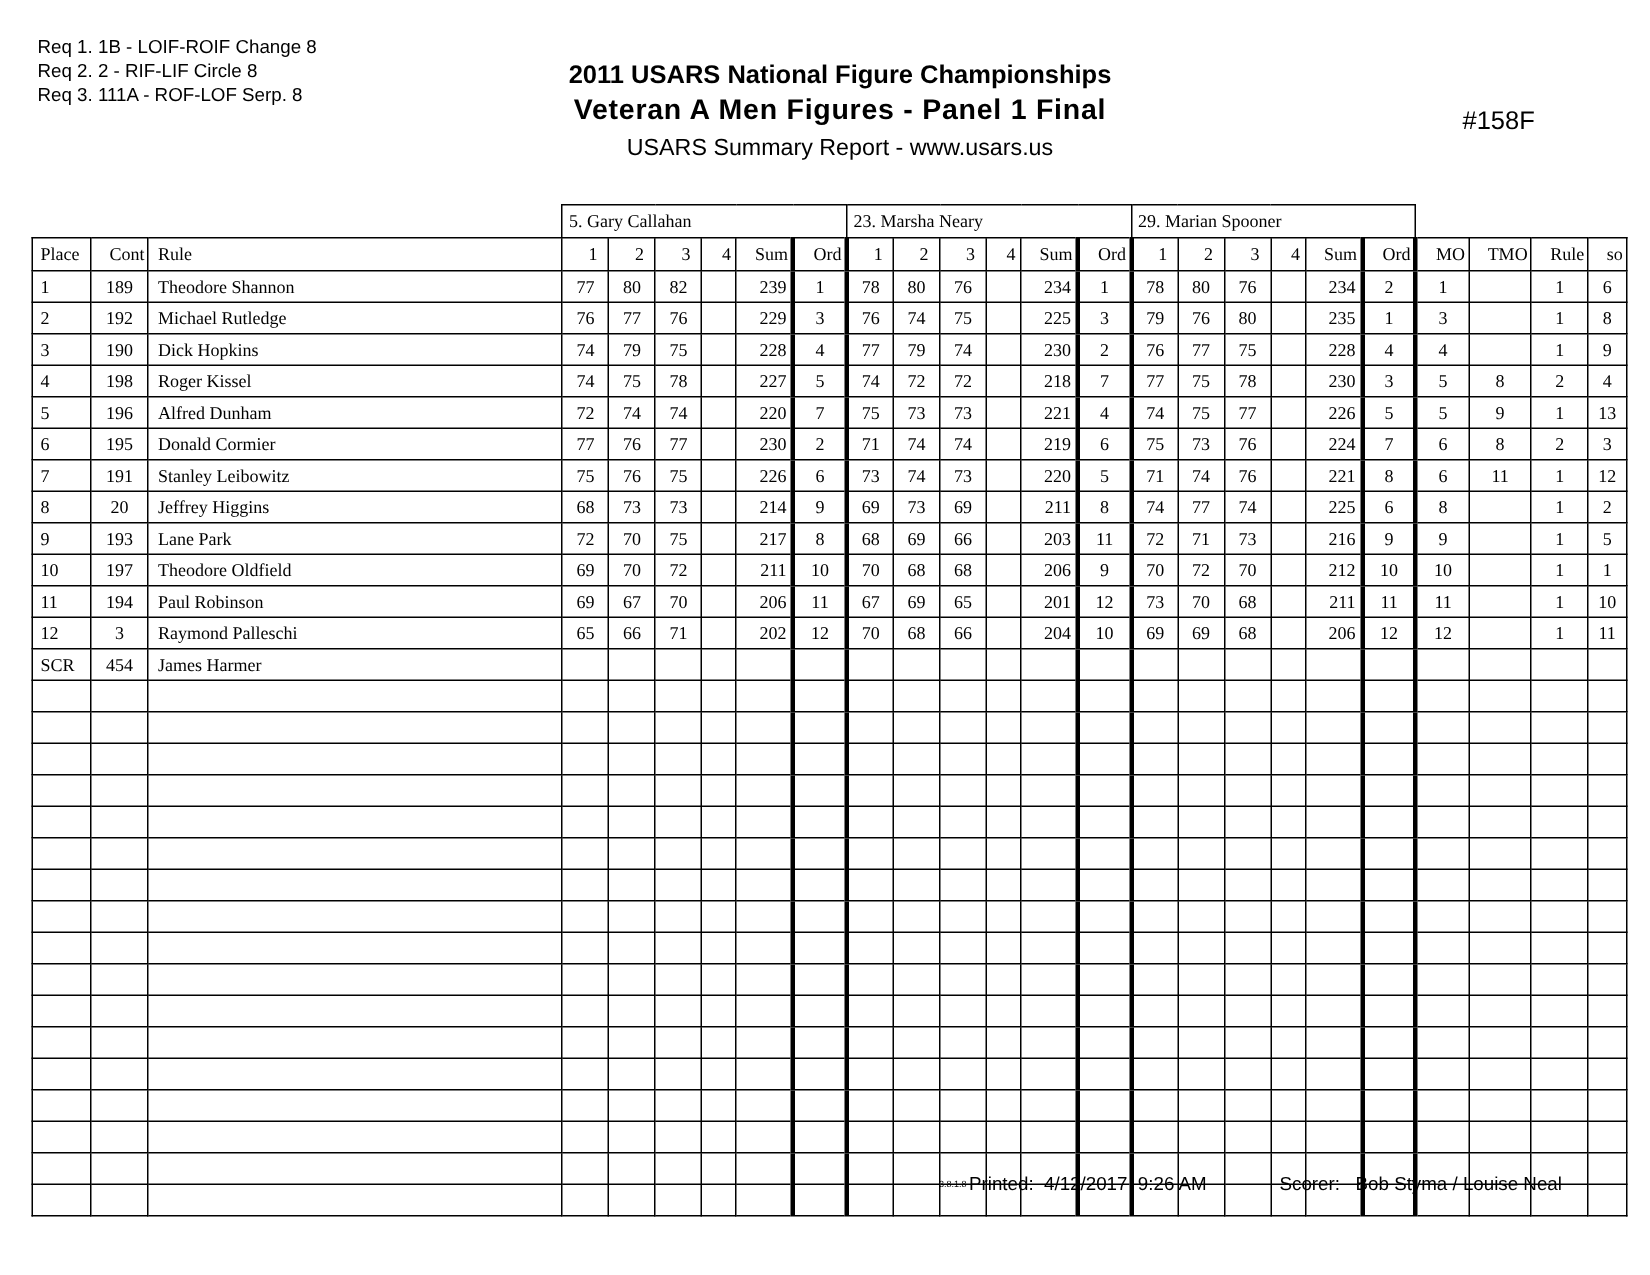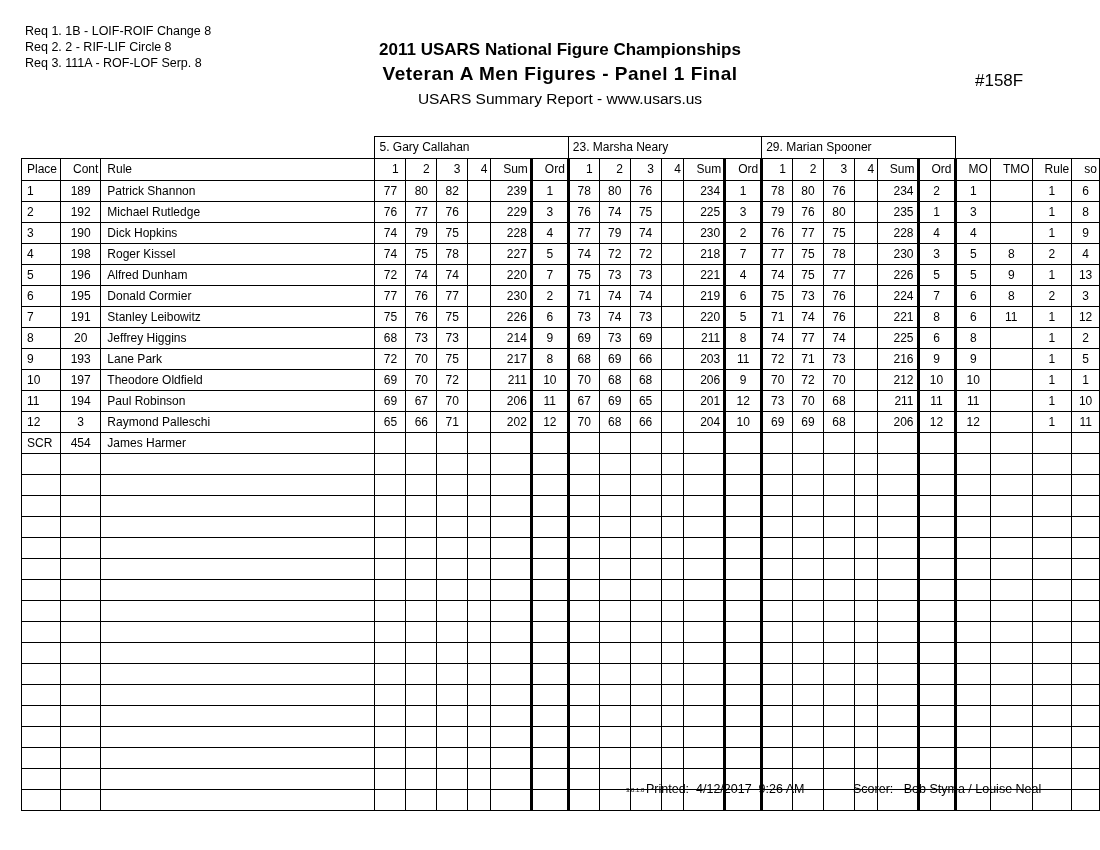--- a/index.html
+++ b/index.html
@@ -19,20 +19,21 @@
   .subtitle { font-size: 15px; margin-top: 4px; white-space: pre; }
   .event  { font-size: 19px; font-weight: bold; margin-top: 3px; letter-spacing: 0.5px; }
   .report { font-size: 15.5px; margin-top: 5px; }
   #event-number { position: absolute; left: 975px; top: 23px; font-size: 17px; font-weight: normal; margin-top: 48px; }
 
   
   #results-table {
     position: absolute; left: 21px; top: 136px;
     border-collapse: collapse; table-layout: fixed;
     font-size: 12px;
+    font-family: Liberation Serif, serif;
   }
   #results-table td, #results-table th {
     border: 1px solid #000;
     padding: 0 2px;
     overflow: hidden;
     white-space: nowrap;
     font-weight: normal;
     height: 20px;
     line-height: 13px;
     vertical-align: middle;
@@ -133,21 +134,21 @@
         <th class="c-s">MO</th>
         <th class="c-s">TMO</th>
         <th class="c-s">Rule</th>
         <th class="c-s">so</th>
       </tr>
     </thead>
     <tbody>
       <tr class="bold">
         <td class="c-place">1</td>
         <td class="c-cont">189</td>
-        <td class="c-name">Patrick Shannon</td>
+        <td class="c-name">Theodore Shannon</td>
         <td class="c-s">77</td>
         <td class="c-s">80</td>
         <td class="c-s">82</td>
         <td class="c-s">&nbsp;</td>
         <td class="c-sum">239</td>
         <td class="c-ord">1</td>
         <td class="c-s">78</td>
         <td class="c-s">80</td>
         <td class="c-s">76</td>
         <td class="c-s">&nbsp;</td>

